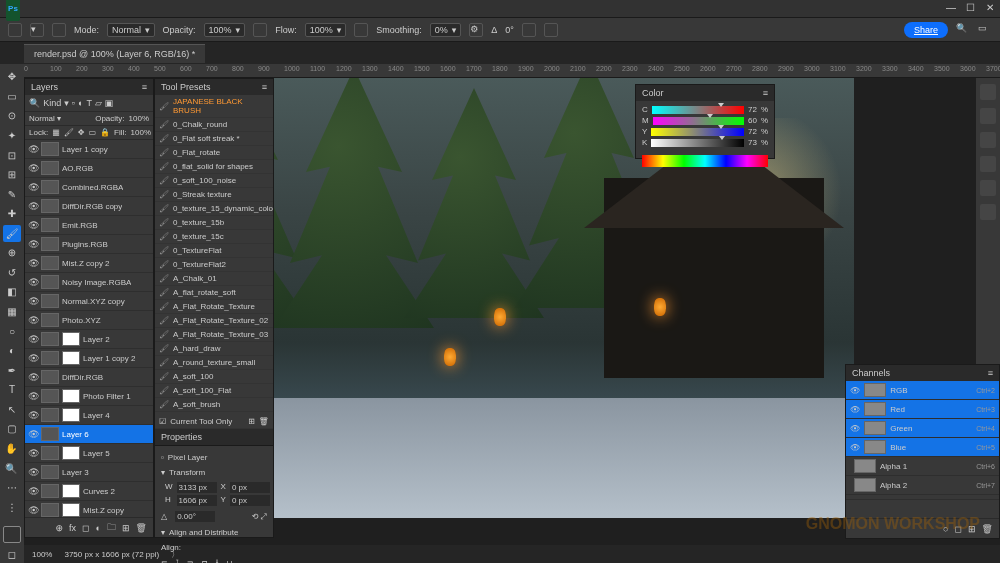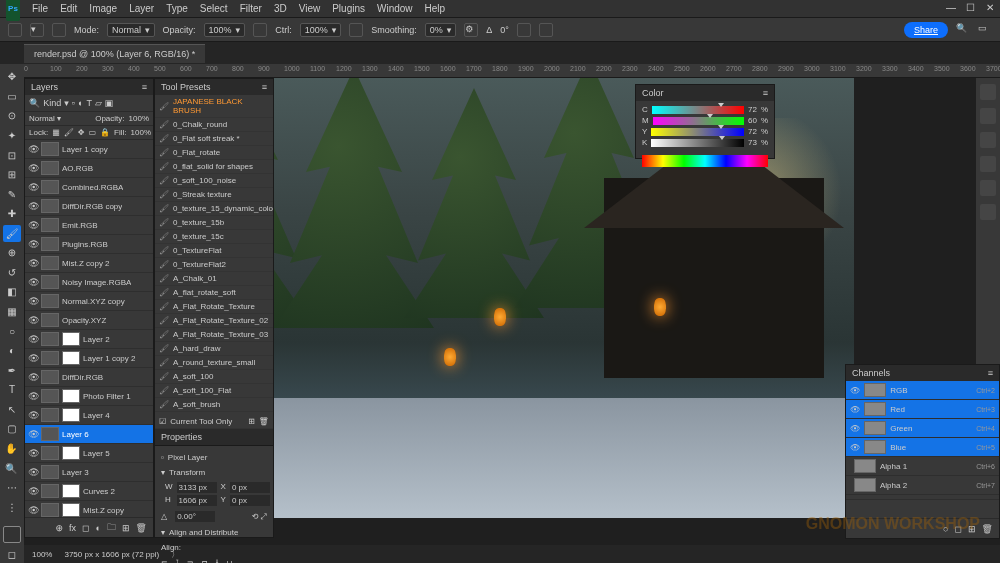--- a/index.html
+++ b/index.html
@@ -74,38 +74,37 @@
 .watermark { position:absolute; right:20px; bottom:30px; font-size:16px; color:#a16207; opacity:0.4; font-weight:bold; z-index:20;}
 ::-webkit-scrollbar { width:6px; height:6px;}
 ::-webkit-scrollbar-thumb { background:#555;}
 ::-webkit-scrollbar-track { background:#2a2a2a;}
 </style>
 </head>
 <body>
 
 <div class="menubar">
   <div class="logo">Ps</div>
-  <div id="menu-items"><span>File</span><span>Edit</span><span>Image</span><span>Layer</span><span>Type</span><span>Select</span><span>Filter</span><span>3D</span><span>View</span><span>Plugins</span><span>Window</span><span>Help</span></div>
   <div class="winbtns">
     <div>—</div>
     <div>☐</div>
     <div>✕</div>
   </div>
 </div>
 
 <div class="optbar">
   <div class="ico"></div>
   <div class="ico">▾</div>
   <div class="ico"></div>
   <span>Mode:</span>
   <div class="sel"><span>Normal</span>▾</div>
   <span>Opacity:</span>
   <div class="sel"><span>100%</span>▾</div>
   <div class="ico"></div>
-  <span>Ctrl:</span>
+  <span>Flow:</span>
   <div class="sel"><span>100%</span>▾</div>
   <div class="ico"></div>
   <span>Smoothing:</span>
   <div class="sel"><span>0%</span>▾</div>
   <div class="ico">⚙</div>
   <span>Δ</span>
   <span>0°</span>
   <div class="ico"></div>
   <div class="ico"></div>
   <div class="share">Share</div>
@@ -278,21 +277,21 @@
           <span class="nm">Noisy Image.RGBA</span>
         </div>
         <div class="layer-item">
           <span class="eye">👁</span>
           <div class="thumb"></div>
           <span class="nm">Normal.XYZ copy</span>
         </div>
         <div class="layer-item">
           <span class="eye">👁</span>
           <div class="thumb"></div>
-          <span class="nm">Opacity.XYZ</span>
+          <span class="nm">Photo.XYZ</span>
         </div>
         <div class="layer-item">
           <span class="eye">👁</span>
           <div class="thumb"></div>
           <div class="thumb mask"></div>
           <span class="nm">Layer 2</span>
         </div>
         <div class="layer-item">
           <span class="eye">👁</span>
           <div class="thumb"></div>

